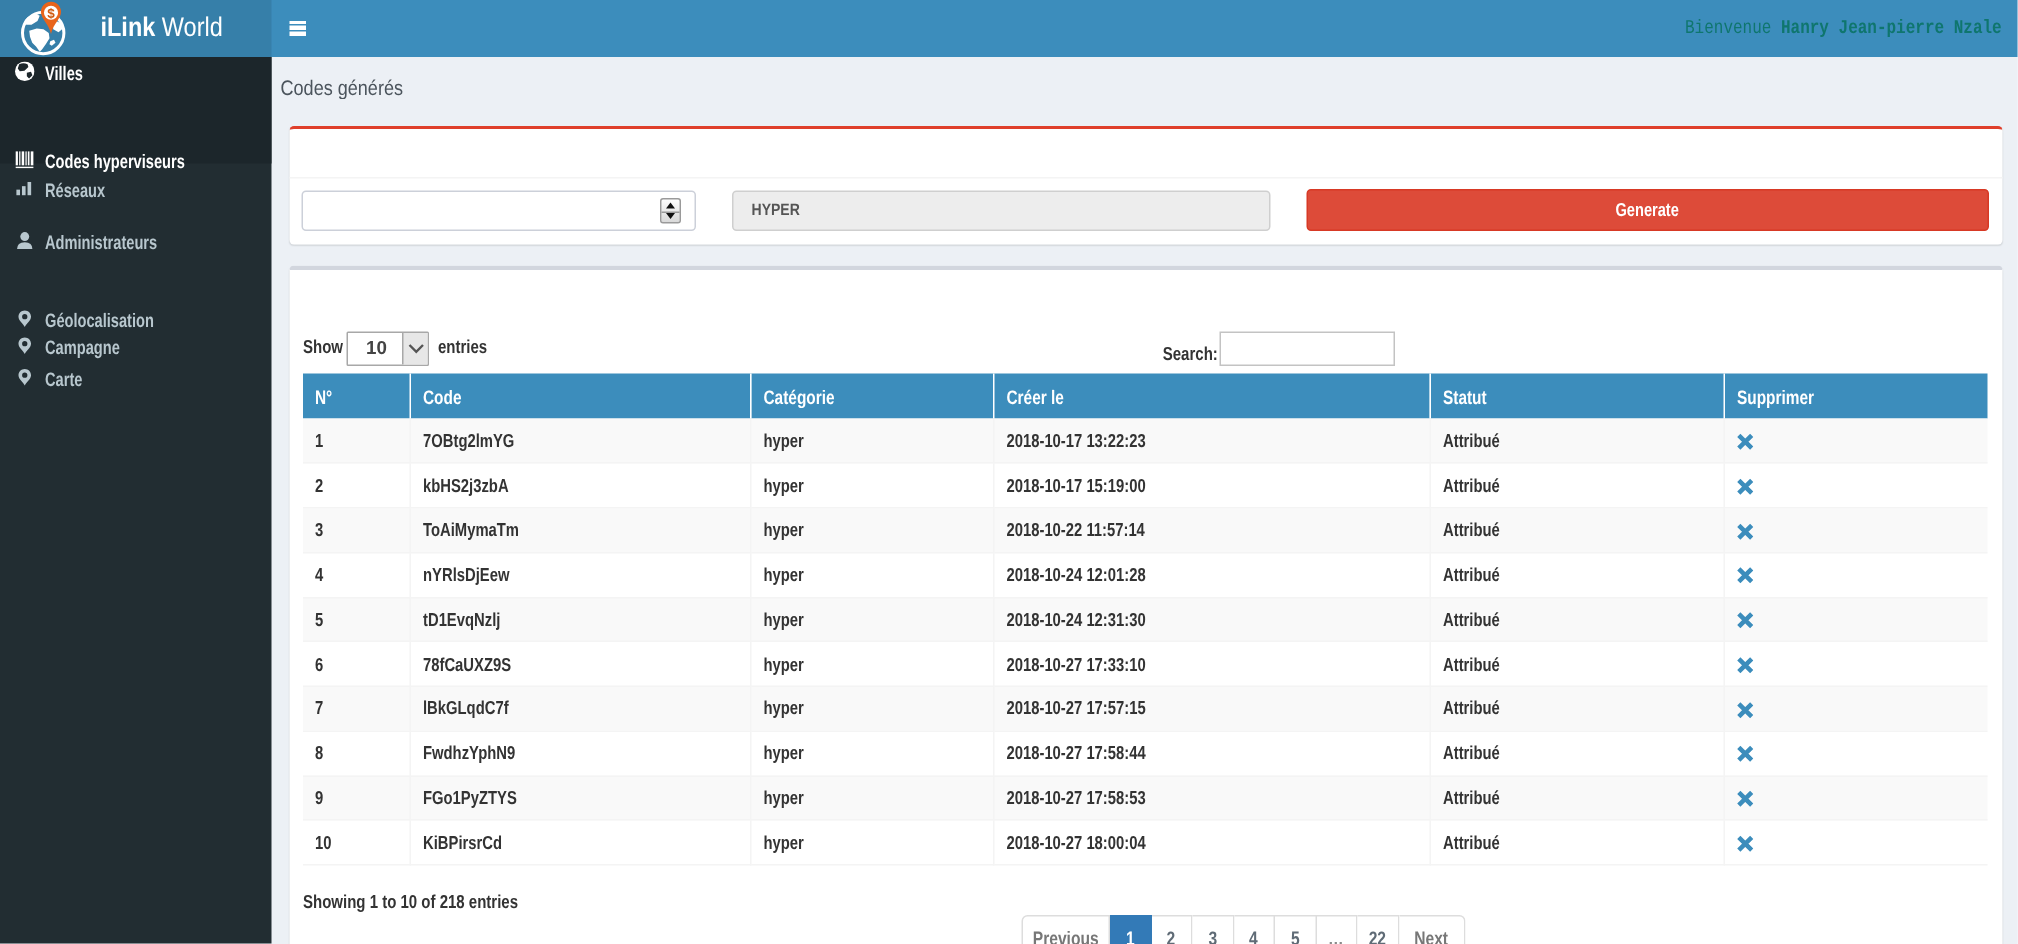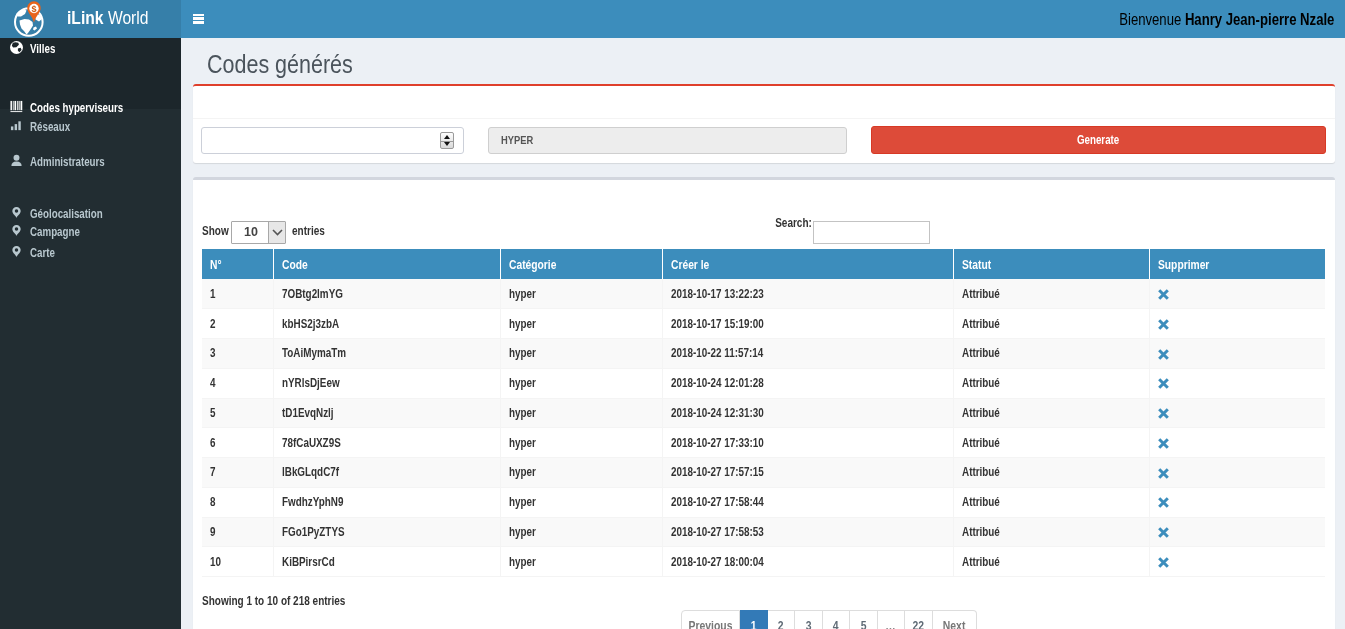--- a/index.html
+++ b/index.html
@@ -6,30 +6,30 @@
 html,body { width:1345px; height:629px; overflow:hidden; background:#ecf0f5;
   font-family:"Liberation Sans",sans-serif; }
 .abs { position:absolute; }
 .nx { display:inline-block; transform:scaleX(0.8); transform-origin:0 50%; white-space:nowrap; }
 .nxr { display:inline-block; transform:scaleX(0.86); transform-origin:100% 50%; white-space:nowrap; }
 
 #navbar { left:0; top:0; width:1345px; height:38px; background:#3c8dbc; }
 #logo { left:0; top:0; width:181px; height:38px; background:#367fa9; color:#fff; }
 #logo .ltxt { position:absolute; left:67px; top:8px; font-size:18px; }
 #hamb div { width:11px; height:2.4px; background:#fff; margin-bottom:1.6px; }
-#welcome { right:11px; top:10.5px; color:#000000; font-size:16px; }
+#welcome { right:11px; top:10.5px; color:#0f766e; font-size:13px;font-family:Liberation Mono, monospace; }
 
 #sidebar { left:0; top:38px; width:181px; height:591px; background:#222d32; }
 .mi { position:absolute; left:0; width:181px; height:35px; }
 .mi .ic { position:absolute; left:10px; top:10px; width:13px; height:13px; }
 .mi .lb { position:absolute; left:30px; top:10px; font-size:13px; font-weight:700; color:#b8c7ce; transform:scaleX(0.75); transform-origin:0 50%; white-space:nowrap; }
 .mi.on .lb { color:#fff; }
 #patch { left:0; top:38px; width:181px; height:71px; background:#1c262b; }
 
-#title { left:207px; top:50px; font-size:25px; color:#4b545c; }
+#title { left:187px; top:50px; font-size:14px; color:#4b545c; }
 .box { position:absolute; left:193px; width:1142px; background:#fff;
   border-radius:3px; box-shadow:0 1px 1px rgba(0,0,0,0.1); }
 #boxA { top:84px; height:79px; border-top:2px solid #df3f2b; }
 #boxA .sep { position:absolute; left:0; top:32px; width:100%; height:1px; background:#f4f4f4; }
 #boxB { top:177px; height:460px; border-top:3px solid #d2d6de; }
 
 .inp { position:absolute; top:127px; height:27px; border:1px solid #ccd0d9; border-radius:3px; background:#fff; }
 #numinp { left:201px; width:263px; }
 #spin { position:absolute; right:9px; top:4px; width:14px; height:17px; border:1px solid #9a9a9a; background:linear-gradient(#fdfdfd,#d9d9d9); border-radius:2px; }
 #spin .t { position:absolute; left:3px; width:0; height:0; border-left:3.5px solid transparent; border-right:3.5px solid transparent; }
@@ -41,21 +41,21 @@
 #genbtn { position:absolute; left:871px; top:126px; width:455px; height:28px; background:#dd4b39;
   border:1px solid #d73925; border-radius:3px; color:#fff; font-weight:700;
   text-align:center; line-height:26px; font-size:12.5px; }
 
 .blab { font-size:12.5px; font-weight:700; color:#333; }
 #show { left:202px; top:224px; }
 #entries { left:292px; top:224px; }
 #lensel { position:absolute; left:231px; top:221px; width:55px; height:23px; background:#fff; border:1px solid #a8a8a8; border-radius:1px; }
 #lensel .v { position:absolute; left:0; top:3px; width:38px; text-align:center; font-size:12.5px; font-weight:700; color:#444; }
 #lensel .btn { position:absolute; right:0; top:0; width:17px; height:21px; background:#e7e7e7; border-left:1px solid #a8a8a8; }
-#searchlab { right:calc(1345px - 812px); top:216px; }
+#searchlab { right:calc(1345px - 812px); top:229px; }
 #searchinp { position:absolute; left:813px; top:221px; width:117px; height:23px; border:1px solid #c3c3c3; background:#fff; }
 
 table { position:absolute; left:202px; top:249px; width:1123px; border-collapse:collapse; table-layout:fixed; }
 th { background:#3c8dbc; color:#fff; font-size:13px; font-weight:700; text-align:left;
   height:30px; padding-left:8px; border-left:1.5px solid #fff; }
 th .nx, td .nx { transform:scaleX(0.79); }
 th:first-child { border-left:none; }
 td { font-size:12.5px; font-weight:700; color:#333; height:29.75px; padding-left:8px;
   border:1px solid #f4f4f4; border-top:none; }
 td:first-child { border-left:none; }

